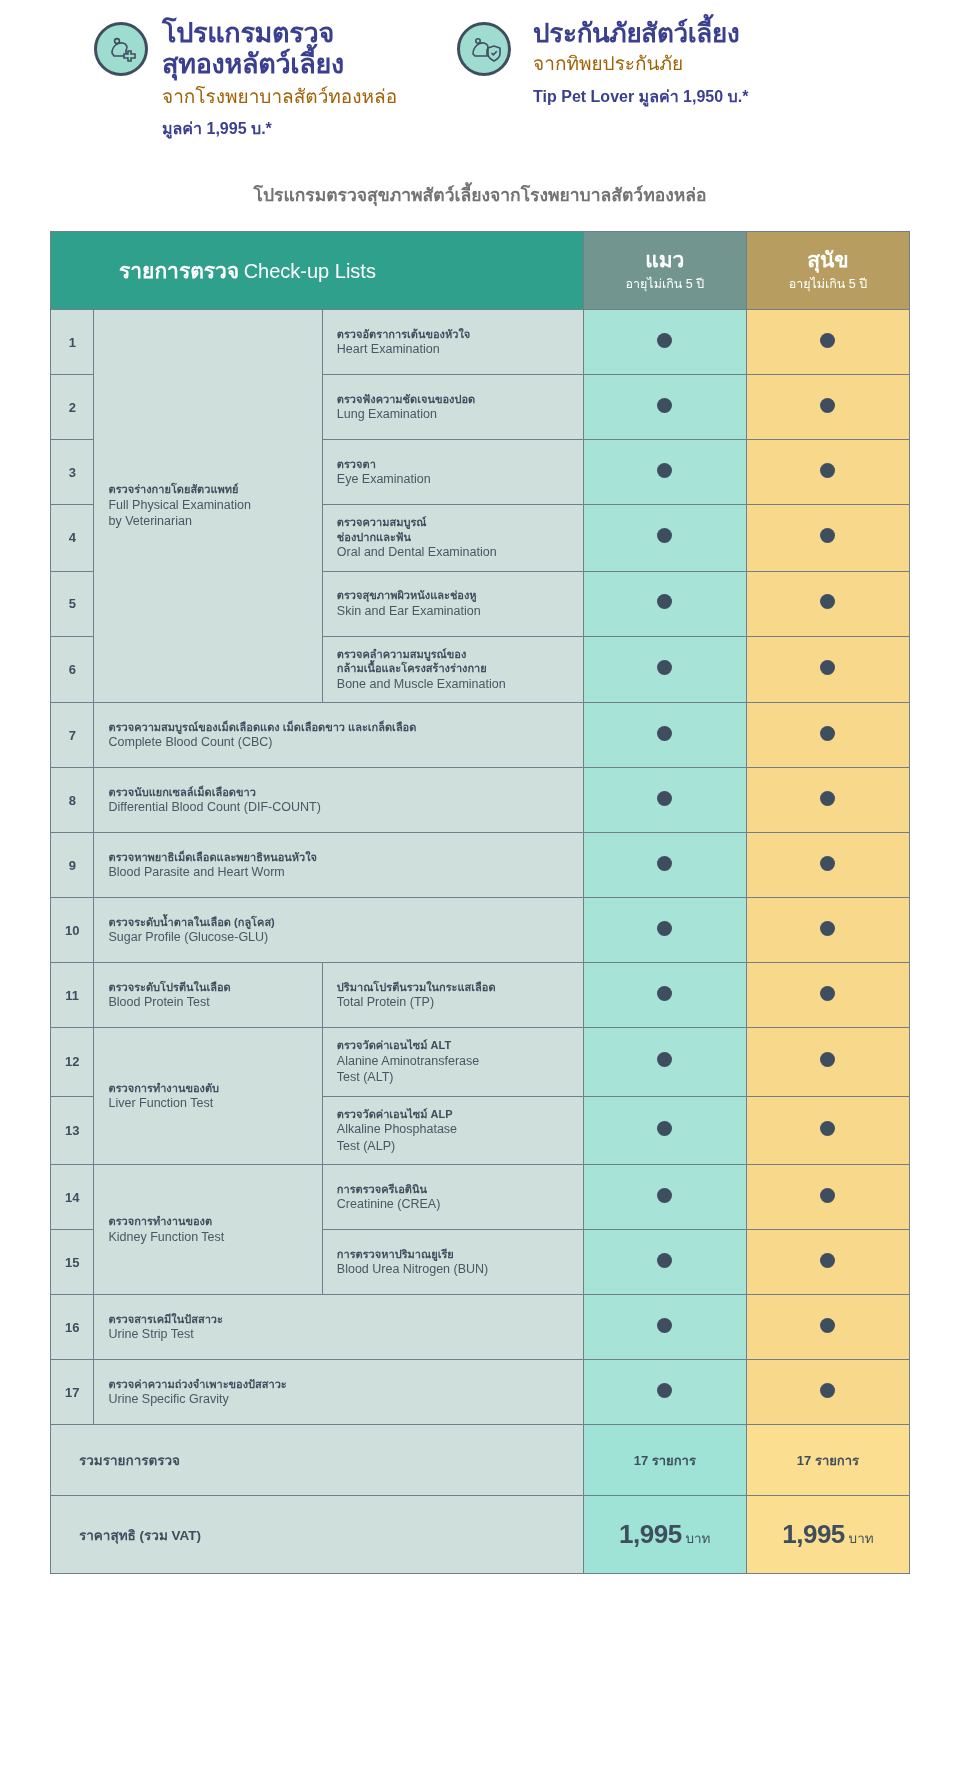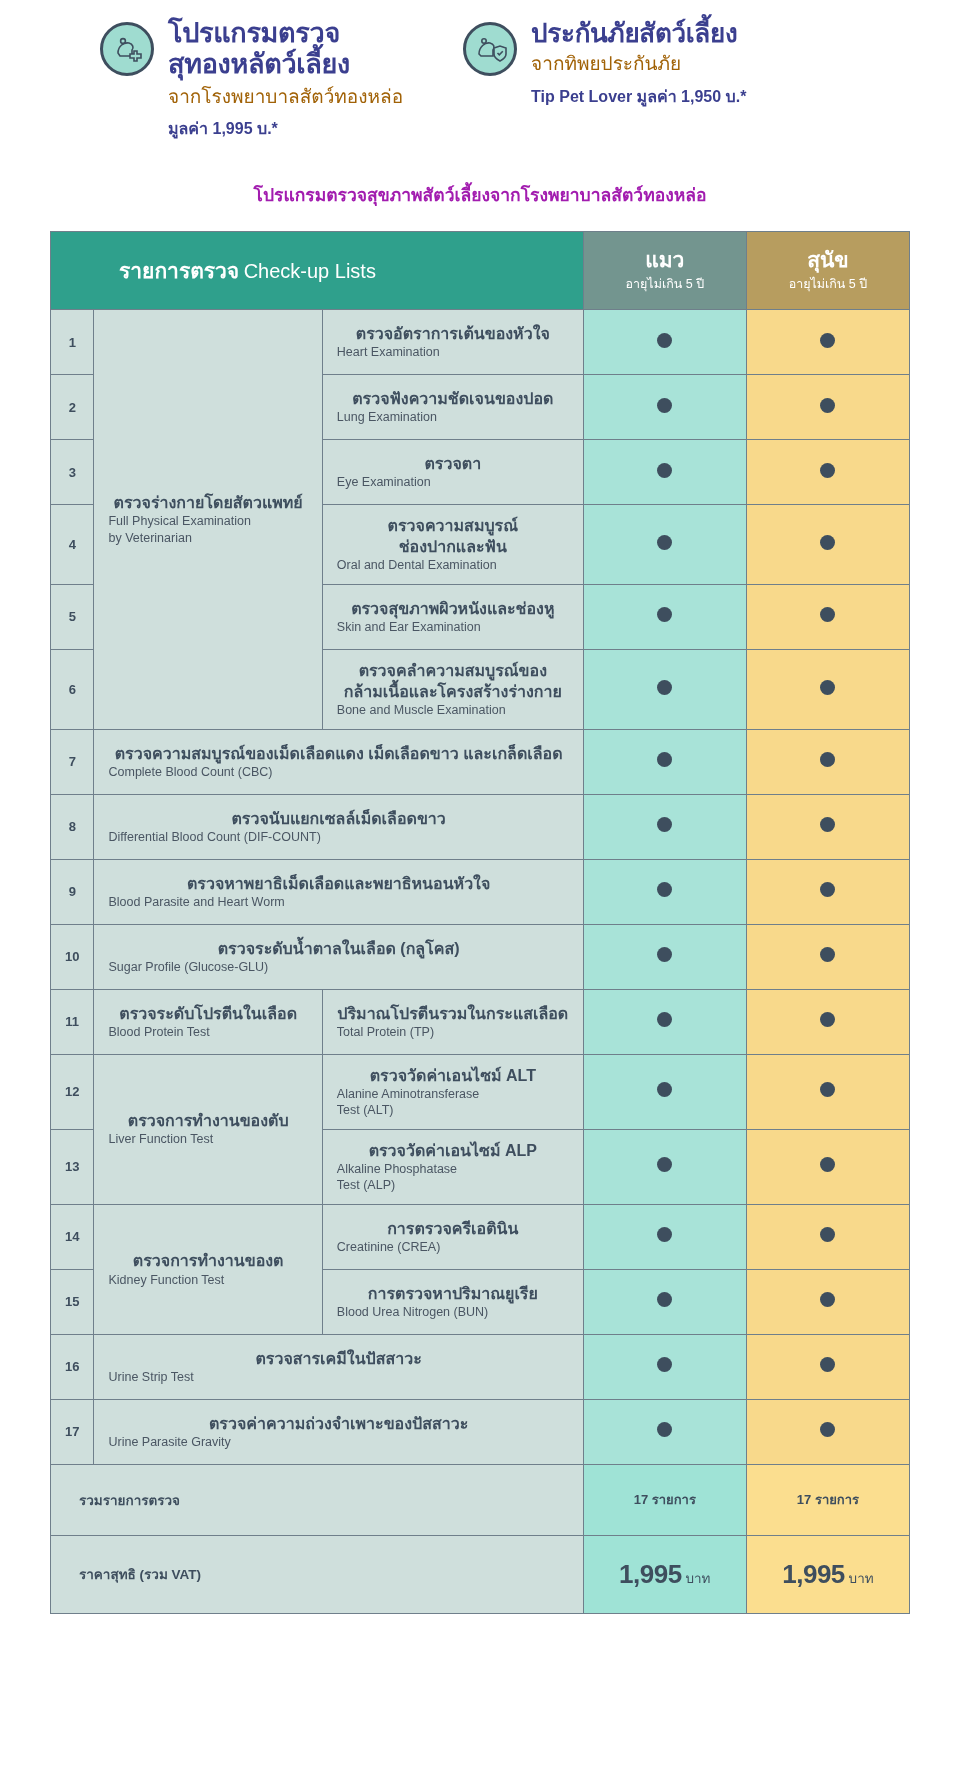--- a/index.html
+++ b/index.html
@@ -6,26 +6,26 @@
   html, body {
     width: 960px;
     background: #ffffff;
     font-family: "Liberation Sans", "DejaVu Sans", sans-serif;
   }
   body { width: 960px; height: 1768px; overflow: hidden; }
 
   
   .promos {
     display: flex;
-    padding: 18px 0 0 18px;
+    padding: 18px 0 0 12px;
     align-items: flex-start;
   }
   .promo { display: flex; align-items: flex-start; }
   .promo-left { margin-left: 82px; }
-  .promo-right { margin-left: 60px; }
+  .promo-right { margin-left: 60px; gap: 8px; }
 
   .promo-icon {
     width: 54px; height: 54px; flex: 0 0 54px;
     border-radius: 50%;
     background: #9fdcd0;
     border: 3px solid #3e4e5e;
     display: flex; align-items: center; justify-content: center;
     margin-top: 4px;
   }
   .promo-text { margin-left: 14px; }
@@ -46,21 +46,21 @@
     color: #3b3f8f;
     font-weight: bold;
     font-size: 16px;
     margin-top: 5px;
   }
   .promo-right .promo-title { font-size: 26px; }
 
   
   .section-title {
     text-align: center;
-    color: #a21caf;
+    color: #737373;
     font-weight: bold;
     font-size: 17.5px;
     margin-top: 40px;
   }
 
   
   .table-wrap { margin: 22px 50px 0 50px; }
   table.checkup {
     width: 860px;
     border-collapse: collapse;
@@ -110,23 +110,22 @@
     width: 40px;
   }
   td.c-group, td.c-item, td.c-wide {
     background: #cfdfdc;
     color: #3e4e5e;
     padding: 10px 14px;
   }
   td.c-group { vertical-align: middle; }
   .cell-th {
     font-weight: bold;
-    font-size: 16px;
+    font-size: 11px;
     line-height: 1.32;
-    text-align: center;
   }
   .cell-en {
     font-weight: normal;
     font-size: 12.5px;
     line-height: 1.32;
     color: #4a5663;
   }
   td.c-cat { background: #a8e3d8; text-align: center; }
   td.c-dog { background: #f8d98b; text-align: center; }
 
@@ -467,21 +466,21 @@
           <td class="c-cat"><span class="dot"></span></td>
           <td class="c-dog"><span class="dot"></span></td>
         </tr>
         <tr style="height: 65px;">
           <td class="c-num">17</td>
           <td class="c-wide" colspan="2">
             <div class="cell-th">
               <div>ตรวจค่าความถ่วงจำเพาะของปัสสาวะ</div>
             </div>
             <div class="cell-en">
-              <div>Urine Parasite Gravity</div>
+              <div>Urine Specific Gravity</div>
             </div>
           </td>
           <td class="c-cat"><span class="dot"></span></td>
           <td class="c-dog"><span class="dot"></span></td>
         </tr>
         <tr style="height: 68px;">
           <td class="f-label" colspan="3">รวมรายการตรวจ</td>
           <td class="f-cat"><span class="f-count">17 รายการ</span></td>
           <td class="f-dog"><span class="f-count">17 รายการ</span></td>
         </tr>

